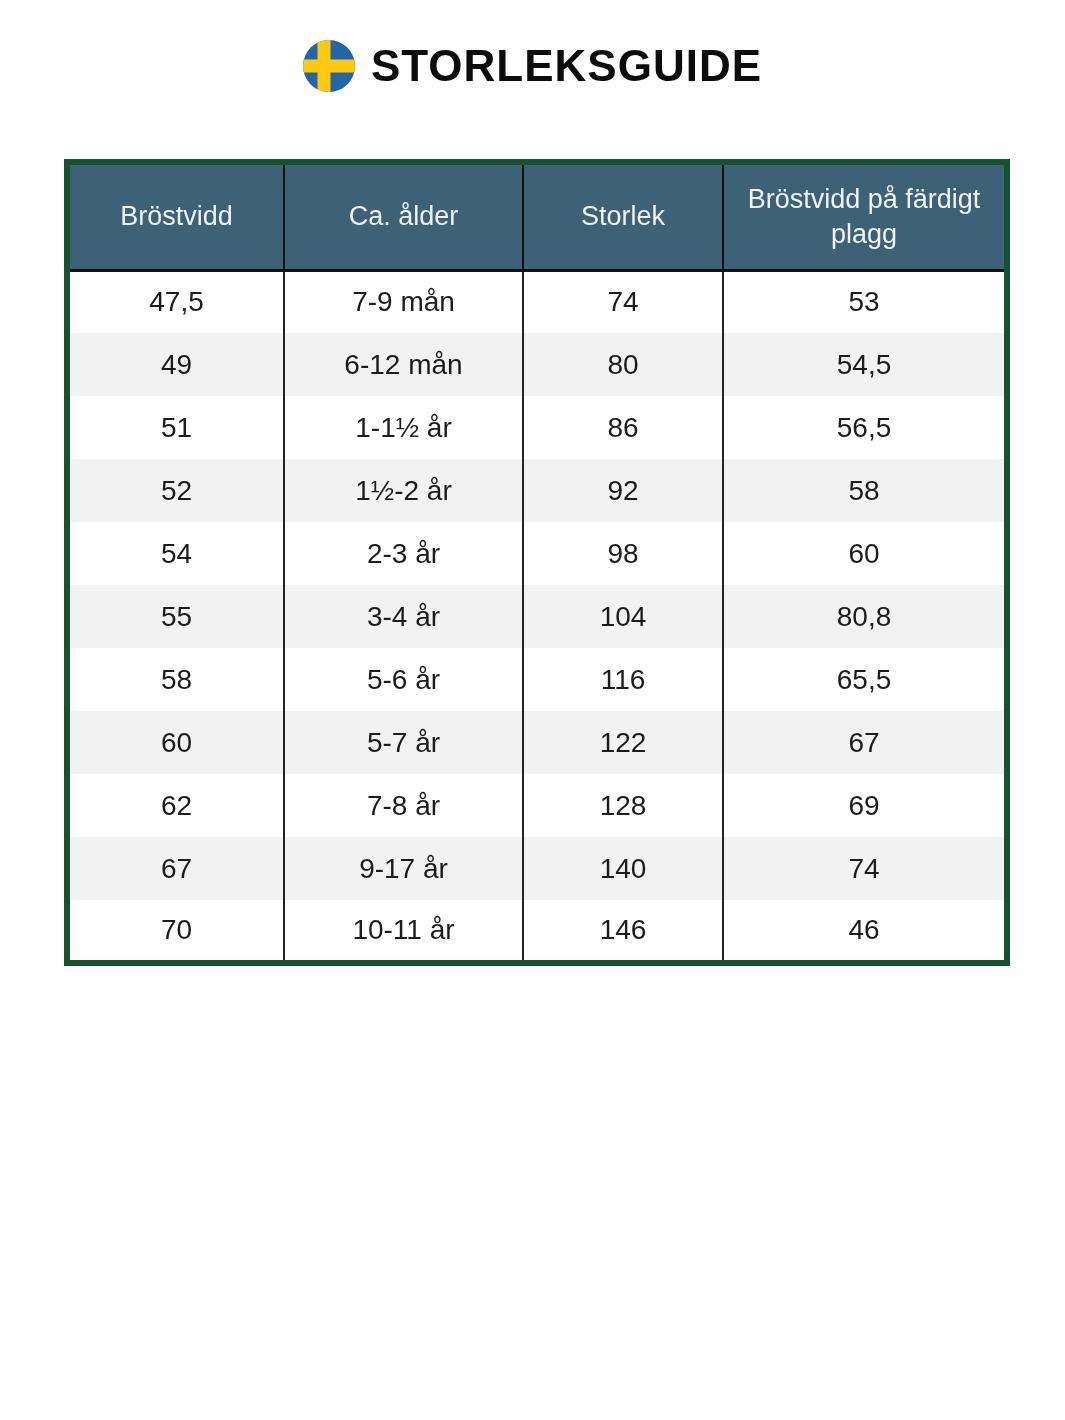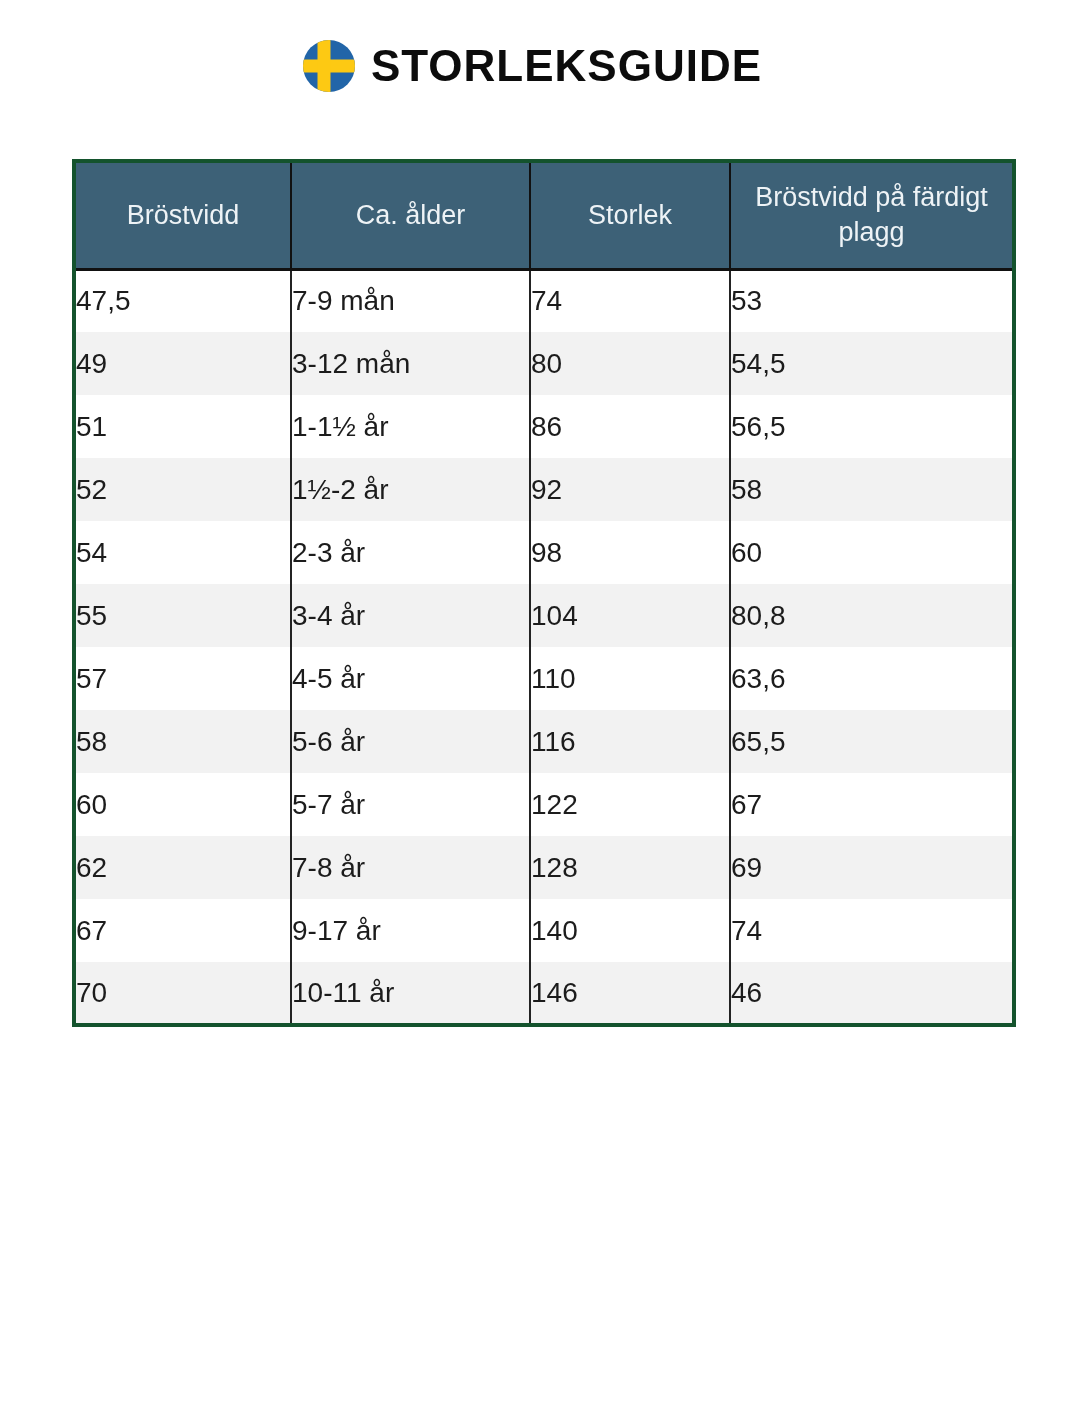--- a/index.html
+++ b/index.html
@@ -26,25 +26,25 @@
   .flag { width: 52px; height: 52px; display: block; }
   .title {
     font-size: 44px;
     font-weight: 800;
     color: #0c0c0c;
     letter-spacing: 1px;
     white-space: nowrap;
   }
   table.size-table {
     position: absolute;
-    left: 72px; top: 159px;
+    left: 64px; top: 159px;
     width: 940px;
     table-layout: fixed;
     border-collapse: collapse;
-    border: 4px solid #14532d;
+    border: 6px solid #14532d;
   }
   col.c1 { width: 217px; }
   col.c2 { width: 239px; }
   col.c3 { width: 200px; }
   col.c4 { width: 284px; }
   thead th {
     background: #3d6177;
     color: #eef3f6;
     font-weight: 500;
     font-size: 27px;
@@ -54,20 +54,21 @@
     vertical-align: middle;
     border-left: 2px solid #111111;
     border-bottom: 3px solid #111111;
     padding: 0 18px;
   }
   thead th:first-child { border-left: none; }
   tbody td {
     font-size: 28px;
     color: #1c1c1c;
     height: 63px;
+    text-align: center;
     vertical-align: middle;
     border-left: 2px solid #232323;
   }
   tbody td:first-child { border-left: none; }
   tbody tr:nth-child(odd)  { background: #ffffff; }
   tbody tr:nth-child(even) { background: #f2f2f2; }
 </style>
 </head>
 <body>
 
@@ -106,21 +107,21 @@
     </thead>
     <tbody>
         <tr>
           <td>47,5</td>
           <td>7-9 mån</td>
           <td>74</td>
           <td>53</td>
         </tr>
         <tr>
           <td>49</td>
-          <td>3-12 mån</td>
+          <td>6-12 mån</td>
           <td>80</td>
           <td>54,5</td>
         </tr>
         <tr>
           <td>51</td>
           <td>1-1½ år</td>
           <td>86</td>
           <td>56,5</td>
         </tr>
         <tr>
@@ -133,26 +134,20 @@
           <td>54</td>
           <td>2-3 år</td>
           <td>98</td>
           <td>60</td>
         </tr>
         <tr>
           <td>55</td>
           <td>3-4 år</td>
           <td>104</td>
           <td>80,8</td>
-        </tr>
-        <tr>
-          <td>57</td>
-          <td>4-5 år</td>
-          <td>110</td>
-          <td>63,6</td>
         </tr>
         <tr>
           <td>58</td>
           <td>5-6 år</td>
           <td>116</td>
           <td>65,5</td>
         </tr>
         <tr>
           <td>60</td>
           <td>5-7 år</td>

